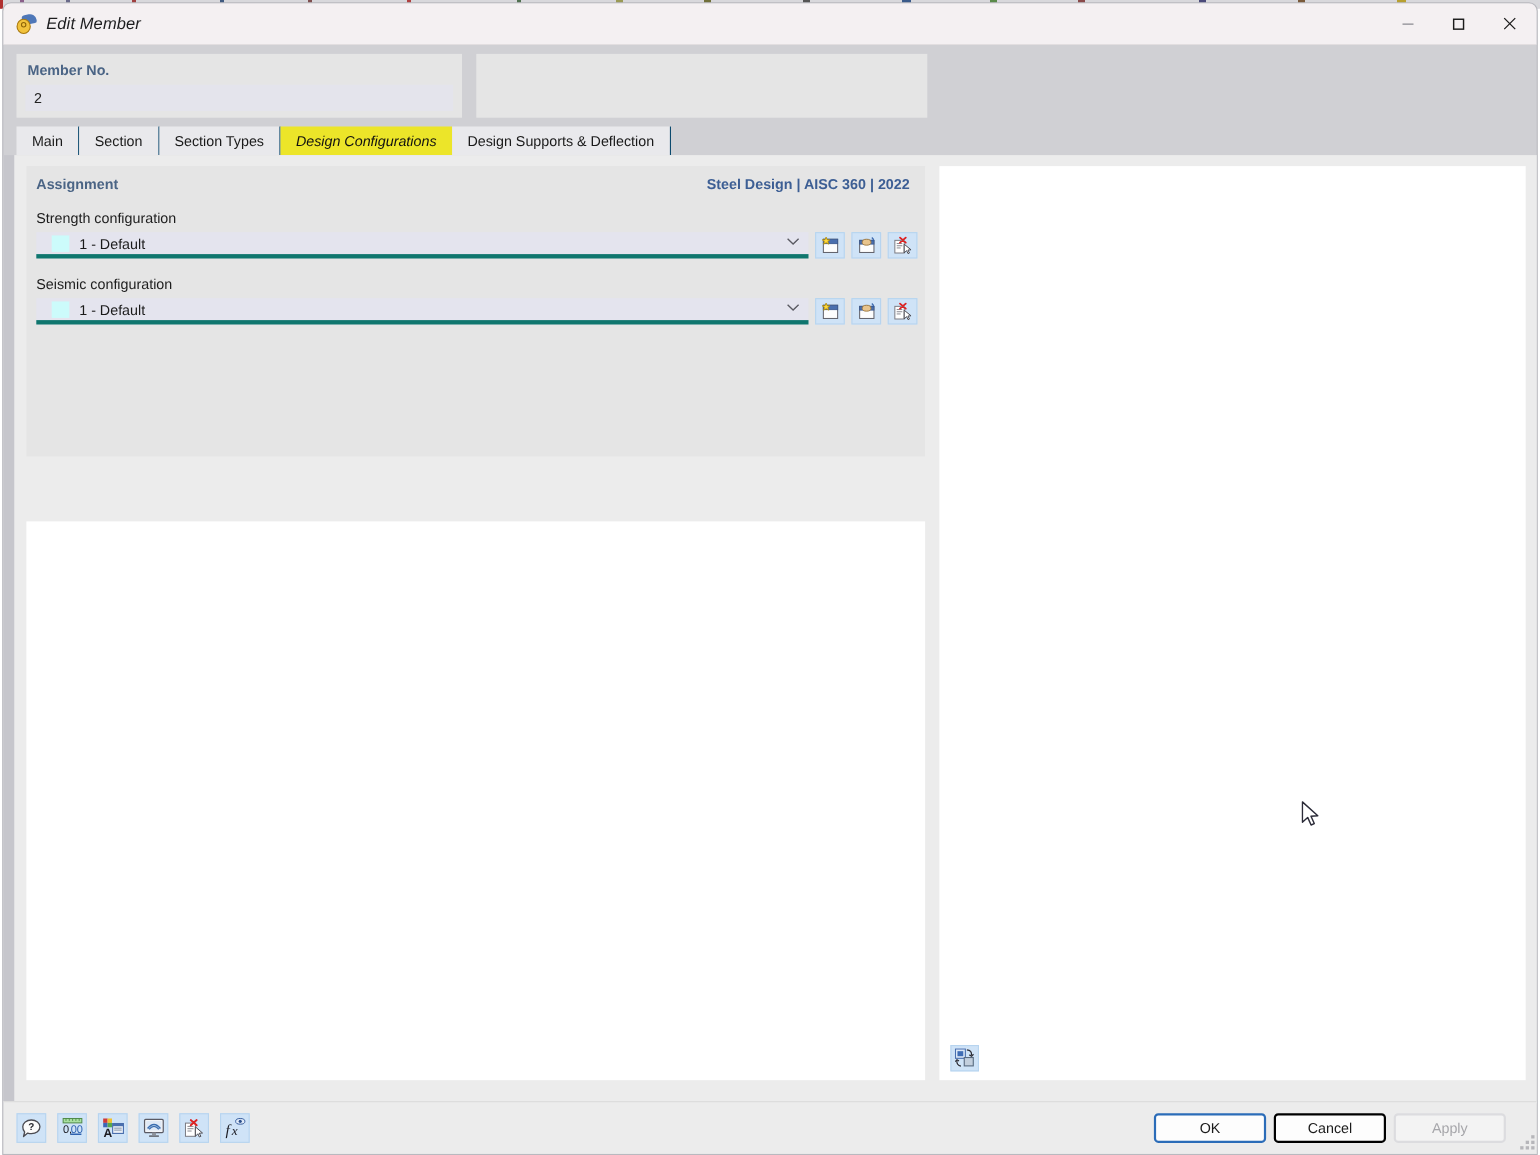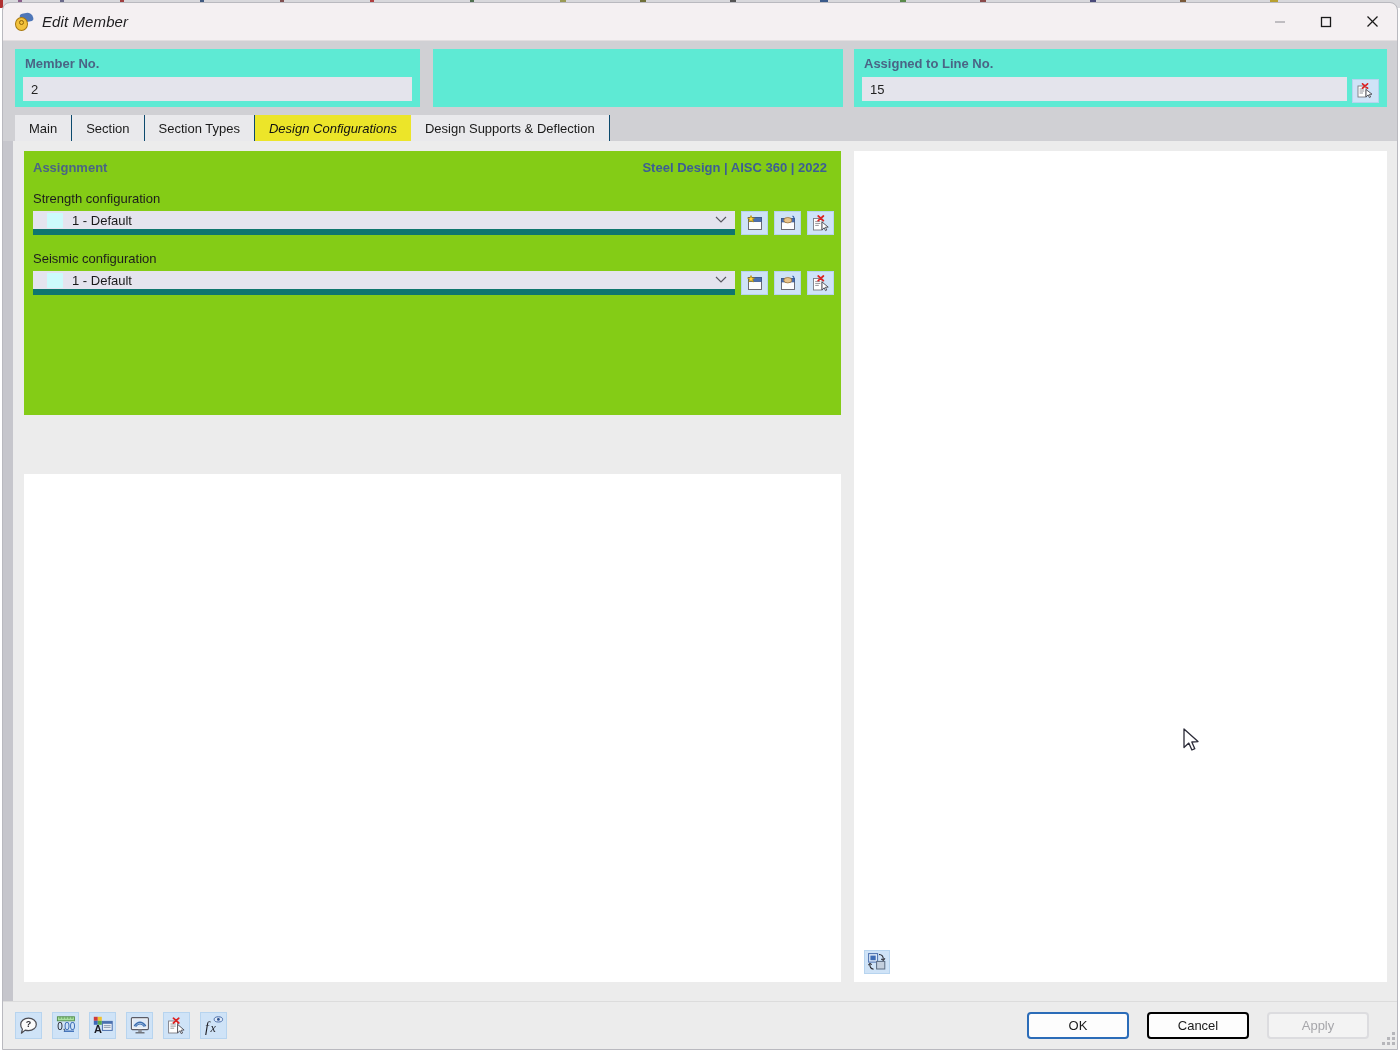--- a/index.html
+++ b/index.html
@@ -76,21 +76,21 @@
     cursor: default;
   }
   .winbtn svg { display: block; }
   #win-controls { position: absolute; right: 2px; top: 0; display: flex; }
 
   
   #toprow {
     position: absolute; left: 0; top: 38px; width: 1396px; height: 72px;
   }
   .card {
-    position: absolute; background: #5eead4;
+    position: absolute; background: #e5e5e5;
   }
   .card-label {
     font-size: 13px; font-weight: bold; color: #4a6485;
     padding: 7px 0 0 10px;
   }
   .field {
     height: 24px; background: #e4e4ec;
     margin: 6px 8px 0 8px;
     display: flex; align-items: center;
     padding-left: 8px; font-size: 13px; color: #222;
@@ -139,21 +139,21 @@
     background: #c6c6cc;
   }
   #content-bg {
     position: absolute; left: 10px; top: 0; right: 0; bottom: 0;
     background: #ececec;
   }
 
   
   #panel-assignment {
     position: absolute; left: 21px; top: 10px; width: 817px; height: 264px;
-    background: #84cc16;
+    background: #e5e5e5;
   }
   #panel-lower {
     position: absolute; left: 21px; top: 333px; width: 817px; height: 508px;
     background: #ffffff;
   }
   #panel-right {
     position: absolute; left: 851px; top: 10px; width: 533px; height: 831px;
     background: #ffffff;
   }
 
@@ -168,21 +168,21 @@
   .form-label {
     font-size: 13px; color: #1d1d1d;
     padding-left: 9px; margin-top: 16px;
   }
   .combo-row {
     display: flex; align-items: center; gap: 6px;
     padding-left: 9px; margin-top: 5px;
   }
   .combo {
     position: relative; width: 702px; height: 24px;
-    background: #e4e4ee; border-bottom: 6px solid #0f766e;
+    background: #e4e4ee; border-bottom: 4px solid #0f766e;
     display: flex; align-items: center; padding-left: 14px;
     font-size: 13px; cursor: default;
   }
   .swatch {
     width: 16px; height: 15px; background: #ccfbfb;
     margin-right: 9px; flex: 0 0 auto;
   }
   .combo .caret {
     position: absolute; right: 8px; top: 50%;
     transform: translateY(-50%);
@@ -199,21 +199,21 @@
   #bottombar {
     position: absolute; left: 0; bottom: 0; width: 1396px; height: 48px;
     background: #ececec; border-top: 1px solid #dcdcdc;
   }
   #bottom-tools {
     position: absolute; left: 12px; top: 10px;
     display: flex; gap: 10px;
   }
   .toolbtn { width: 27px; height: 27px; }
   #bottom-buttons {
-    position: absolute; right: 30px; top: 10px; display: flex; gap: 18px;
+    position: absolute; right: 30px; top: 10px; display: flex; gap: 7px;
   }
   .dlgbtn {
     width: 102px; height: 27px;
     display: flex; align-items: center; justify-content: center;
     background: #fdfdfd; border: 2px solid #000000; border-radius: 4px;
     font-size: 13px; color: #1a1a1a; cursor: default;
   }
   .dlgbtn.primary { border: 2px solid #2b6cb8; }
   .dlgbtn.disabled { color: #a6a6aa; background: #f3f3f3; border-color: #dcdcdf; }
 
@@ -265,34 +265,20 @@
 
     <div class="card" id="card-member">
       <div class="card-label">Member No.</div>
       <div class="field">2</div>
     </div>
 
     <div class="card" id="card-blank">
       <div class="card-label"></div>
     </div>
 
-    <div class="card" id="card-line">
-      <div class="card-label">Assigned to Line No.</div>
-      <div class="field with-btn">15</div>
-      <div class="iconbtn" id="clear-line-btn">
-        <svg width="17" height="16" viewBox="0 0 17 16">
-          <rect x="1" y="3" width="8" height="11" fill="#fff" stroke="#7a7a82" stroke-width="0.9"></rect>
-          <line x1="2.6" y1="6" x2="7.2" y2="6" stroke="#7a7a82" stroke-width="0.8"></line>
-          <line x1="2.6" y1="8" x2="7.2" y2="8" stroke="#7a7a82" stroke-width="0.8"></line>
-          <line x1="2.6" y1="10" x2="6" y2="10" stroke="#7a7a82" stroke-width="0.8"></line>
-          <path d="M5.5 0.8 L10.6 5.2 M10.6 0.8 L5.5 5.2" stroke="#d22" stroke-width="1.6" stroke-linecap="round"></path>
-          <path d="M9 6.5 L9 14 L11.1 11.9 L12.4 14.6 L13.6 14 L12.3 11.4 L15 11.2 Z" fill="#fff" stroke="#4a4a52" stroke-width="0.9" stroke-linejoin="round"></path>
-        </svg>
-      </div>
-    </div>
   </div>
 
   <div id="tabstrip">
     <div class="tab">Main</div>
     <div class="tab">Section</div>
     <div class="tab">Section Types</div>
     <div class="tab active">Design Configurations</div>
     <div class="tab">Design Supports &amp; Deflection</div>
   </div>
 

